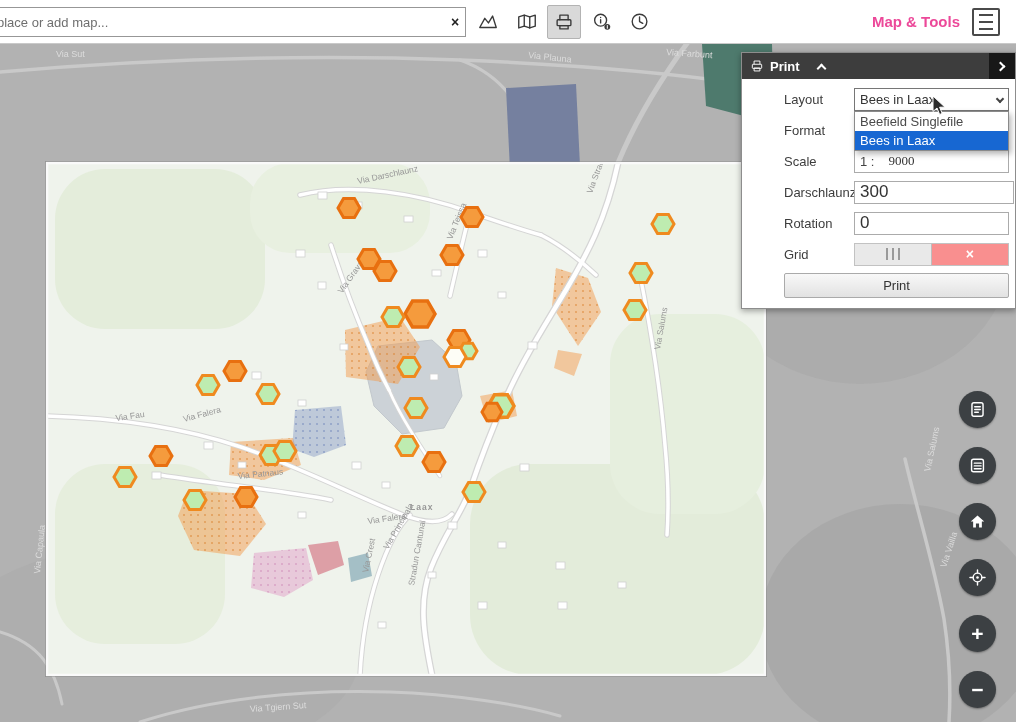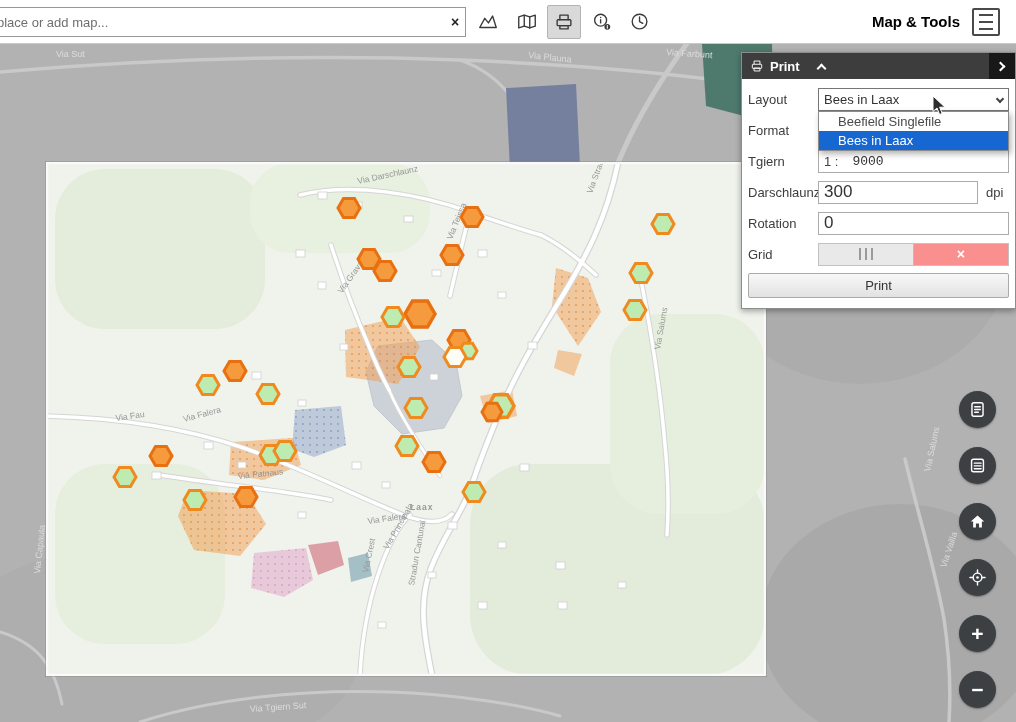--- a/index.html
+++ b/index.html
@@ -7,21 +7,21 @@
   .app{position:relative;width:1016px;height:722px;overflow:hidden;background:#b2b2b2;font-family:"Liberation Sans",sans-serif;}
 
   
   .topbar{position:absolute;top:0;left:0;right:0;height:44px;background:#fff;border-bottom:1px solid #c9c9c9;z-index:30;}
   .search-input{position:absolute;left:-14px;top:7px;width:480px;height:30px;border:1px solid #979797;padding:0 30px 0 10px;font-size:13px;color:#444;font-family:"Liberation Sans",sans-serif;outline:none;}
   .search-input::placeholder{color:#6f6f6f;opacity:1;}
   .search-clear{position:absolute;left:444px;top:10px;width:22px;height:24px;border:none;background:none;font-size:14px;font-weight:bold;color:#222;cursor:pointer;line-height:22px;padding:0;}
   .tbtn{position:absolute;top:5px;width:34px;height:34px;border:1px solid transparent;background:none;padding:5px;cursor:pointer;border-radius:2px;}
   .tbtn.active{background:#d9d9d9;border-color:#b3b3b3;}
   .tbtn svg{width:22px;height:22px;display:block;stroke:#3a3a3a;fill:none;stroke-width:1.5;stroke-linejoin:round;stroke-linecap:round;}
-  .maptools-label{position:absolute;right:56px;top:13px;font-size:15px;font-weight:bold;color:#000000;}
+  .maptools-label{position:absolute;right:56px;top:13px;font-size:15px;font-weight:bold;color:#ec4899;}
   .menu-btn{position:absolute;right:16px;top:8px;width:28px;height:28px;border:2px solid #4a4a4a;border-radius:2px;background:#fff;padding:4px 5px;cursor:pointer;display:flex;flex-direction:column;justify-content:space-between;}
   .menu-btn i{display:block;height:2px;background:#4a4a4a;}
 
   
   .map{position:absolute;top:44px;left:0;width:1016px;height:568px;}
   .map svg.mapsvg{position:absolute;top:0;left:0;}
   svg{font-family:"Liberation Sans",sans-serif;}
   .street-label{font-size:8.5px;fill:#979797;}
   .dim-label{font-size:9px;fill:#dcdcdc;}
   .lbl-bold{font-weight:bold;letter-spacing:1px;}
@@ -33,31 +33,31 @@
 
   
   .print-panel{position:absolute;left:741px;top:52px;width:275px;background:#ffffff;border:1px solid #8d8d8d;box-shadow:0 2px 6px rgba(0,0,0,.35);z-index:40;}
   .panel-header{height:26px;background:#3d3d3d;color:#fff;display:flex;align-items:center;padding-left:8px;position:relative;}
   .panel-header .ptitle{font-size:13px;font-weight:bold;margin-left:6px;}
   .panel-header svg{width:14px;height:14px;stroke:#fff;fill:none;stroke-width:1.6;}
   .chev{display:inline-block;width:7px;height:7px;border-left:2px solid #fff;border-top:2px solid #fff;}
   .chev-up{transform:rotate(45deg);margin-left:18px;margin-top:4px;}
   .panel-arrow-box{position:absolute;right:0;top:0;width:26px;height:26px;background:#181818;display:flex;align-items:center;justify-content:center;cursor:pointer;}
   .chev-right{transform:rotate(135deg);margin-right:3px;}
-  .panel-body{padding:8px 6px 10px 6px;position:relative;}
+  .panel-body{padding:8px 6px 10px 6px;position:relative;margin-left:36px;}
   .prow{display:flex;align-items:center;margin-bottom:7px;height:24px;}
   .prow label{width:70px;font-size:13px;color:#3d3d3d;flex:none;}
   .pselect{flex:1;height:23px;border:1px solid #767676;background:#fff;display:flex;align-items:center;padding:0 18px 0 5px;font-size:13px;color:#333;position:relative;cursor:pointer;}
   .pselect .sel-arrow{position:absolute;right:5px;top:7px;width:6px;height:6px;border-left:2px solid #444;border-top:2px solid #444;transform:rotate(-135deg);}
   .options{position:absolute;left:76px;right:6px;top:32px;background:#fff;border:1px solid #8a8a8a;box-shadow:2px 3px 6px rgba(0,0,0,.3);z-index:8;}
-  .option{height:19px;line-height:19px;padding:0 19px;font-size:13px;color:#4a4a4a;cursor:pointer;white-space:nowrap;overflow:hidden;}
+  .option{height:19px;line-height:19px;padding:0 5px;font-size:13px;color:#4a4a4a;cursor:pointer;white-space:nowrap;overflow:hidden;}
   .option.selected{background:#1767d2;color:#fff;}
   .pbox{flex:1;height:23px;border:1px solid #ababab;background:#fff;display:flex;align-items:center;padding:0 5px;font-size:13px;color:#333;}
   .pbox .prefix{color:#444;}
-  .pbox input{border:none;outline:none;font-size:13px;color:#333;font-family:Liberation Mono, monospace;width:70px;margin-left:12px;}
+  .pbox input{border:none;outline:none;font-size:13px;color:#333;font-family:Liberation Serif, serif;width:70px;margin-left:12px;}
   .pinput{height:23px;border:1px solid #ababab;background:#fff;font-size:17px;color:#333;padding:0 5px;font-family:"Liberation Sans",sans-serif;outline:none;}
   .pinput.res{width:160px;flex:none;}
   .pinput.full{flex:1;width:100%;}
   .suffix{margin-left:8px;font-size:13px;color:#3d3d3d;}
   .toggle{flex:1;height:23px;border:1px solid #c2c2c2;display:flex;cursor:pointer;}
   .toggle .handle{width:50%;background:#e9e9e9;border-right:1px solid #bdbdbd;display:flex;align-items:center;justify-content:center;gap:4px;}
   .toggle .handle i{width:2px;height:12px;background:#9a9a9a;display:block;}
   .toggle .offside{width:50%;background:#f98f8f;color:#fff;display:flex;align-items:center;justify-content:center;font-size:14px;font-weight:bold;}
   .print-btn{display:block;width:100%;height:25px;margin-top:4px;background:linear-gradient(#f8f8f8,#e2e2e2);border:1px solid #aaa;border-radius:2px;font-size:13px;color:#333;cursor:pointer;font-family:"Liberation Sans",sans-serif;}
 
@@ -349,21 +349,21 @@
         </div>
       </div>
       <div class="prow">
         <label>Format</label>
         <div class="pselect">
           <span></span>
           <span class="sel-arrow"></span>
         </div>
       </div>
       <div class="prow">
-        <label>Tgiern</label>
+        <label>Scale</label>
         <div class="pbox">
           <span class="prefix">1 :</span>
           <input value="9000" style="">
         </div>
       </div>
       <div class="prow">
         <label>Darschlaunz</label>
         <input class="pinput res" value="300" style="">
         <span class="suffix">dpi</span>
       </div>

